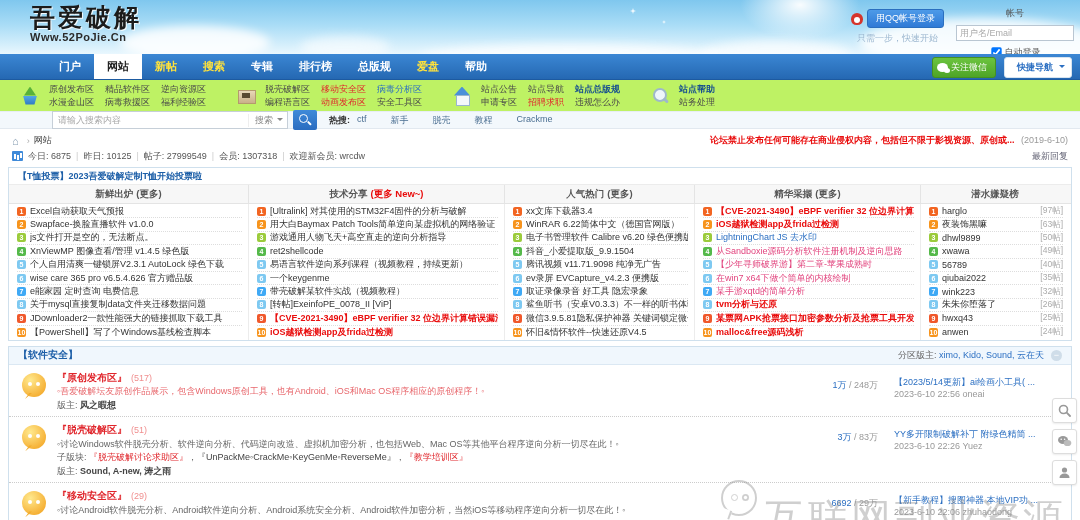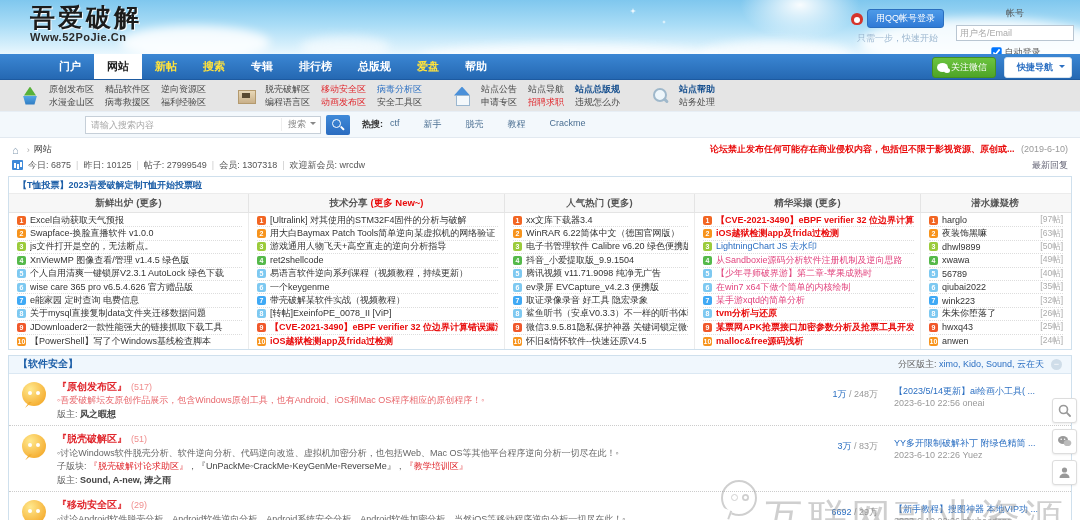--- a/index.html
+++ b/index.html
@@ -62,21 +62,21 @@
                 border:1px solid #459121; }
   .wc-icon { width:11px; height:9px; background:#fff; border-radius:50%; position:relative; }
   .wc-icon::after { content:""; position:absolute; right:-2px; bottom:-1px; width:6px; height:5px;
                     background:#fff; border-radius:50%; }
   .quicknav { background:#fff; color:#2b6fc2; font-size:9px; border-radius:3px; padding:3px 18px 3px 12px;
               position:relative; cursor:pointer; border:1px solid #d8e4ef; font-weight:bold; }
   .quicknav::after { content:""; position:absolute; right:6px; top:7px; border:3px solid transparent;
                      border-top-color:#2b6fc2; }
 
   
-  .subnav { height:31px; background:#e5e5e5; display:flex; align-items:center; gap:30px;
+  .subnav { height:31px; background:#bef264; display:flex; align-items:center; gap:30px;
             padding-left:20px; }
   .sn-group { display:flex; align-items:center; gap:9px; }
   .sn-icon { width:20px; height:20px; position:relative; flex:0 0 auto; }
   .plant-icon::before { content:""; position:absolute; left:4px; top:1px; width:12px; height:9px;
       background:#58b23a; clip-path:polygon(50% 0,100% 100%,0 100%); }
   .plant-icon::after { content:""; position:absolute; left:3px; top:10px; width:14px; height:9px;
       background:linear-gradient(#53a7e8,#2f7ac0); clip-path:polygon(0 0,100% 0,82% 100%,18% 100%); }
   .box-icon::before { content:""; position:absolute; left:2px; top:4px; width:16px; height:12px;
       background:linear-gradient(#e8d8b8,#c9b089); border:1px solid #b49a6e; }
   .box-icon::after { content:""; position:absolute; left:6px; top:7px; width:8px; height:5px; background:#5a4a30; }
@@ -91,22 +91,22 @@
   .sn-links { display:grid; grid-template-columns:repeat(3,auto); column-gap:11px; row-gap:2px;
               font-size:9px; line-height:1.2; }
   .sn-links.single { grid-template-columns:auto; }
   .sn-link { cursor:pointer; white-space:nowrap; }
   .c-normal { color:#4a4a4a; }
   .c-red { color:#e0262c; }
   .c-blue { color:#2b6fc2; }
   .c-navy { color:#17508f; font-weight:bold; }
 
   
-  .searchrow { height:27px; background:#f3f8fc; border-top:1px solid #e7eef5; border-bottom:1px solid #e2e9f0;
-               display:flex; align-items:center; padding-left:85px; font-size:9px; }
+  .searchrow { height:18px; background:#f3f8fc; border-top:1px solid #e7eef5; border-bottom:1px solid #e2e9f0;
+               display:flex; align-items:center; padding-left:52px; font-size:9px; }
   .search-box { width:236px; height:18px; border:1px solid #c6cfd8; background:#fff; display:flex;
                 align-items:center; padding:0 0 0 5px; }
   .search-box input { flex:1; border:none; outline:none; font-size:9px; color:#333; min-width:0; }
   .search-box input::placeholder { color:#a8a8a8; }
   .scope { color:#888; padding:0 14px 0 6px; position:relative; border-left:1px solid #eee; cursor:pointer; }
   .scope::after { content:""; position:absolute; right:4px; top:4px; border:3px solid transparent;
                   border-top-color:#888; }
   .search-btn { width:24px; height:20px; margin-left:5px; background:linear-gradient(#3f8ad9,#2a6cc0);
                 border-radius:2px; position:relative; cursor:pointer; }
   .search-btn::before { content:""; position:absolute; left:6px; top:4px; width:7px; height:7px;

